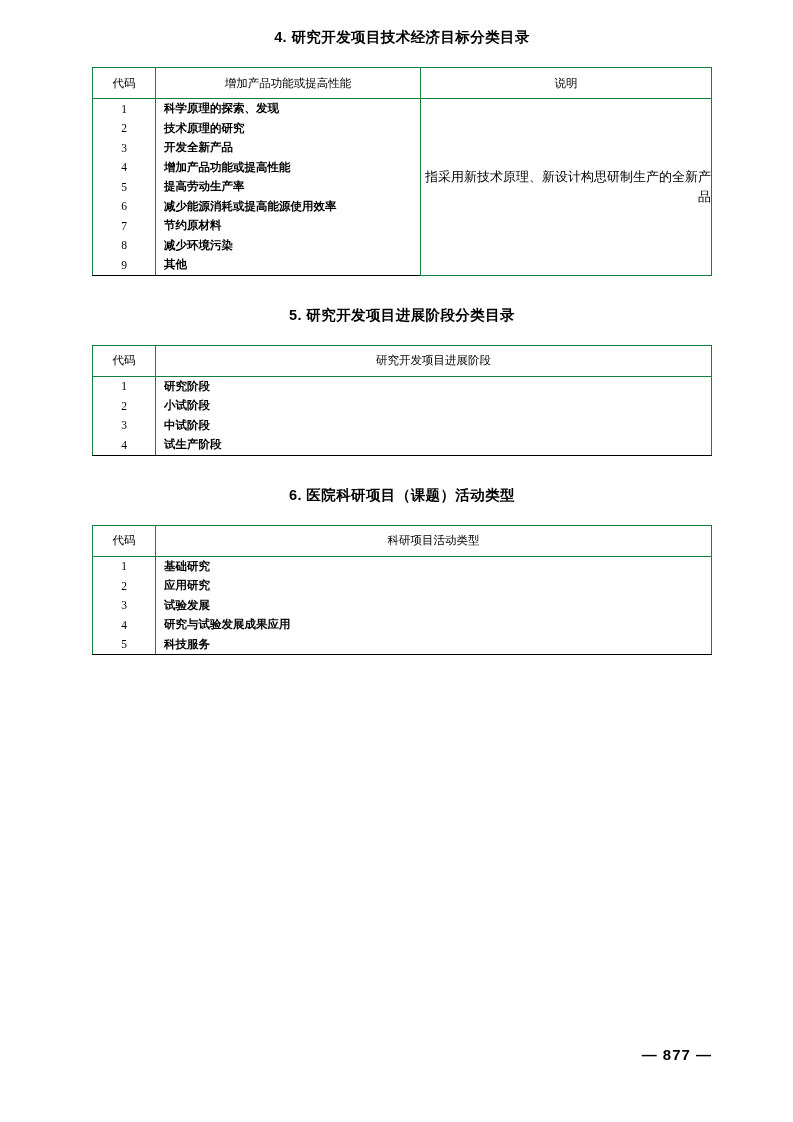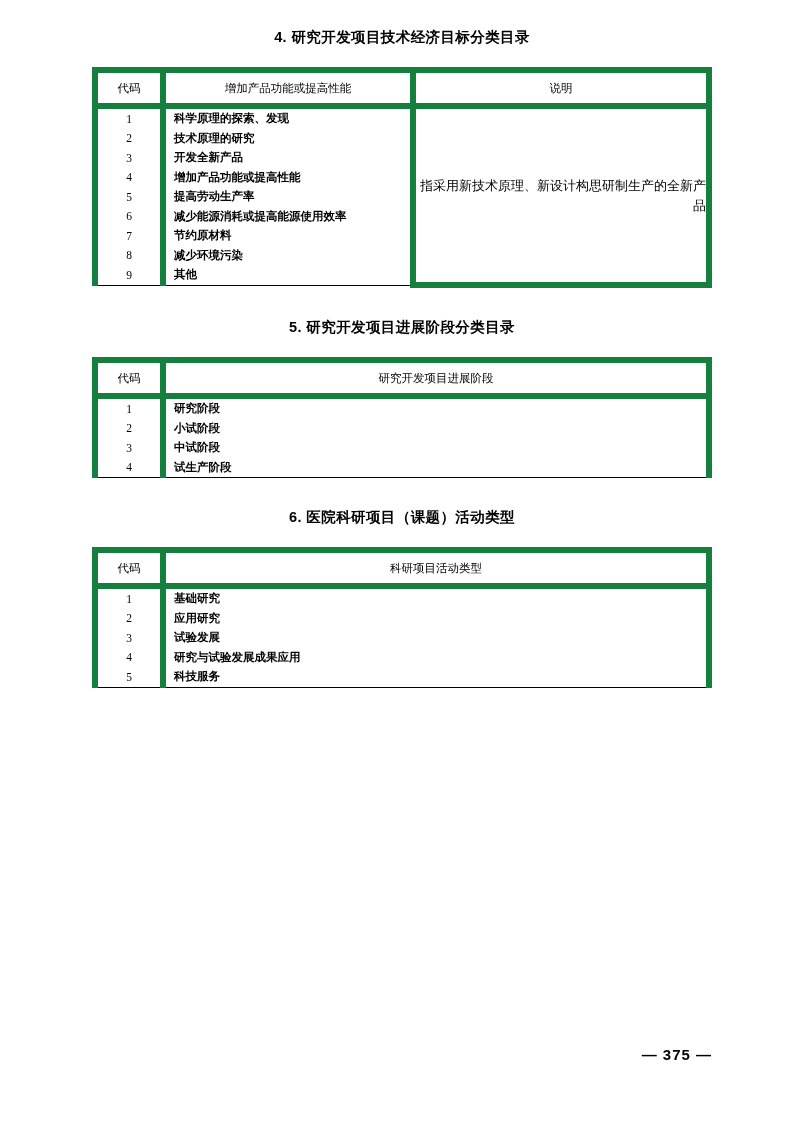--- a/index.html
+++ b/index.html
@@ -38,21 +38,21 @@
     letter-spacing: 0.4px;
   }
   table.doc-table {
     width: 100%;
     border-collapse: collapse;
     font-family: "Liberation Serif", serif;
     font-size: 11.5px;
   }
   table.doc-table td,
   table.doc-table th {
-    border: 6px solid #15803d;
+    border: 1px solid #15803d;
     padding: 0;
     font-weight: normal;
   }
   table.doc-table .hdr td {
     text-align: center;
     height: 30px;
     vertical-align: middle;
     font-size: 11.5px;
   }
   table.doc-table td.code {
@@ -221,14 +221,14 @@
         <tr class="last-body">
           <td class="code">5</td>
           <td class="txt">科技服务</td>
         </tr>
       </tbody>
         </table>
     </div>
 
   </div>
 
-  <div class="page-number">— 375 —</div>
+  <div class="page-number">— 877 —</div>
 </div>
 
 </body></html>

